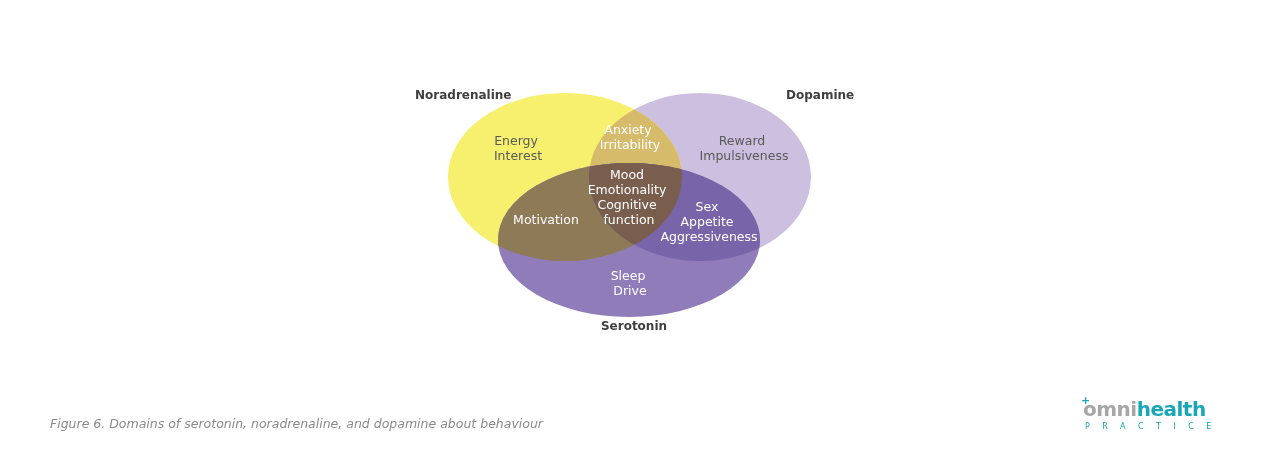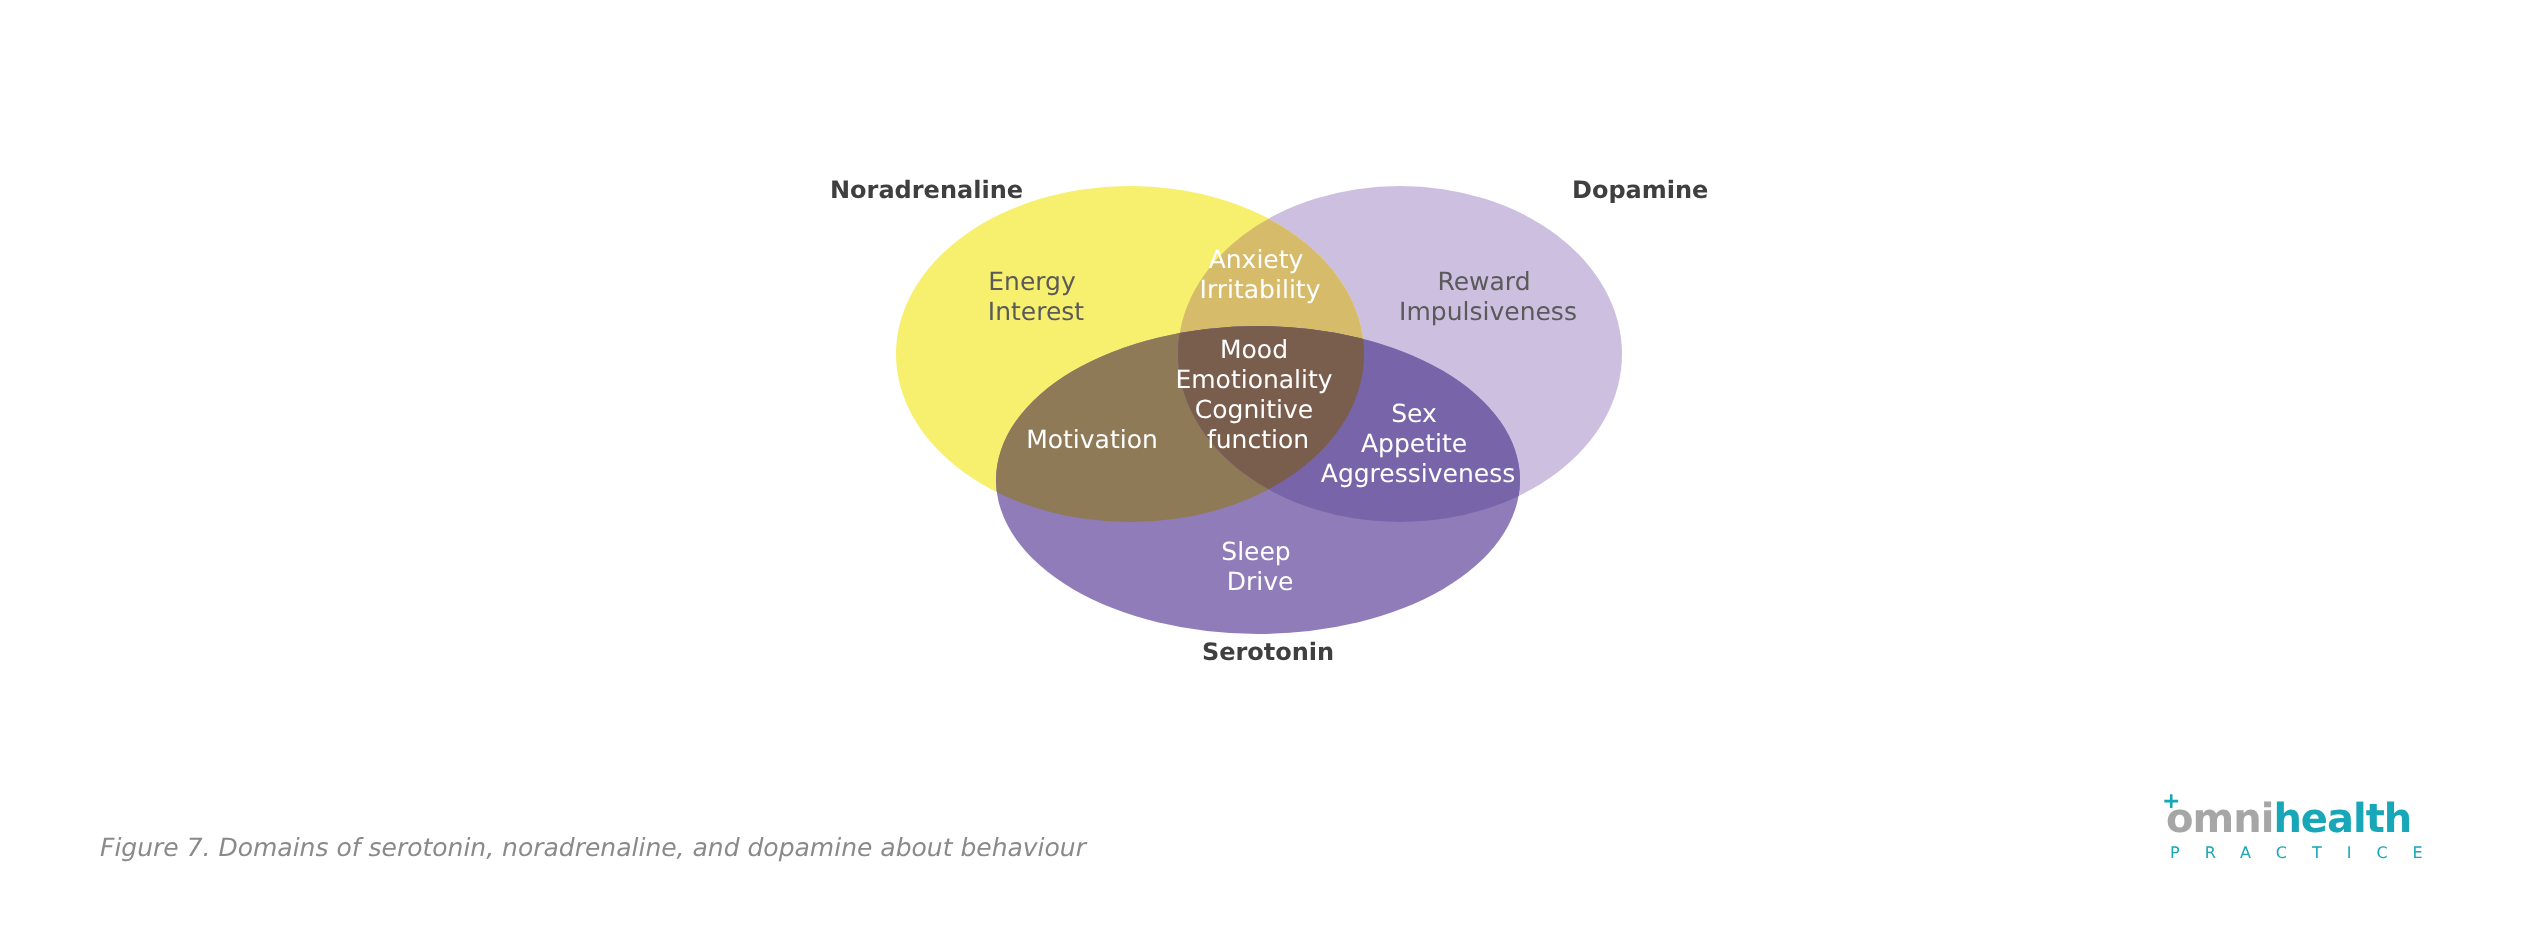--- a/index.html
+++ b/index.html
@@ -83,21 +83,21 @@
     <tspan x="709" y="211">Sex</tspan>
     <tspan x="709" y="226">Appetite</tspan>
     <tspan x="709" y="241">Aggressiveness</tspan>
   </text>
   <text class="region-text">
     <tspan x="630" y="280">Sleep</tspan>
     <tspan x="630" y="295">Drive</tspan>
   </text>
 </svg>
 
-<div class="caption">Figure 7. Domains of serotonin, noradrenaline, and dopamine about behaviour</div>
+<div class="caption">Figure 6. Domains of serotonin, noradrenaline, and dopamine about behaviour</div>
 
 <div class="logo">
   <span class="logo-plus">+</span>
   <div class="logo-main">
     <span class="logo-omni">omni</span><span class="logo-health">health</span>
   </div>
   <div class="logo-sub">PRACTICE</div>
 </div>
 
 </body></html>

